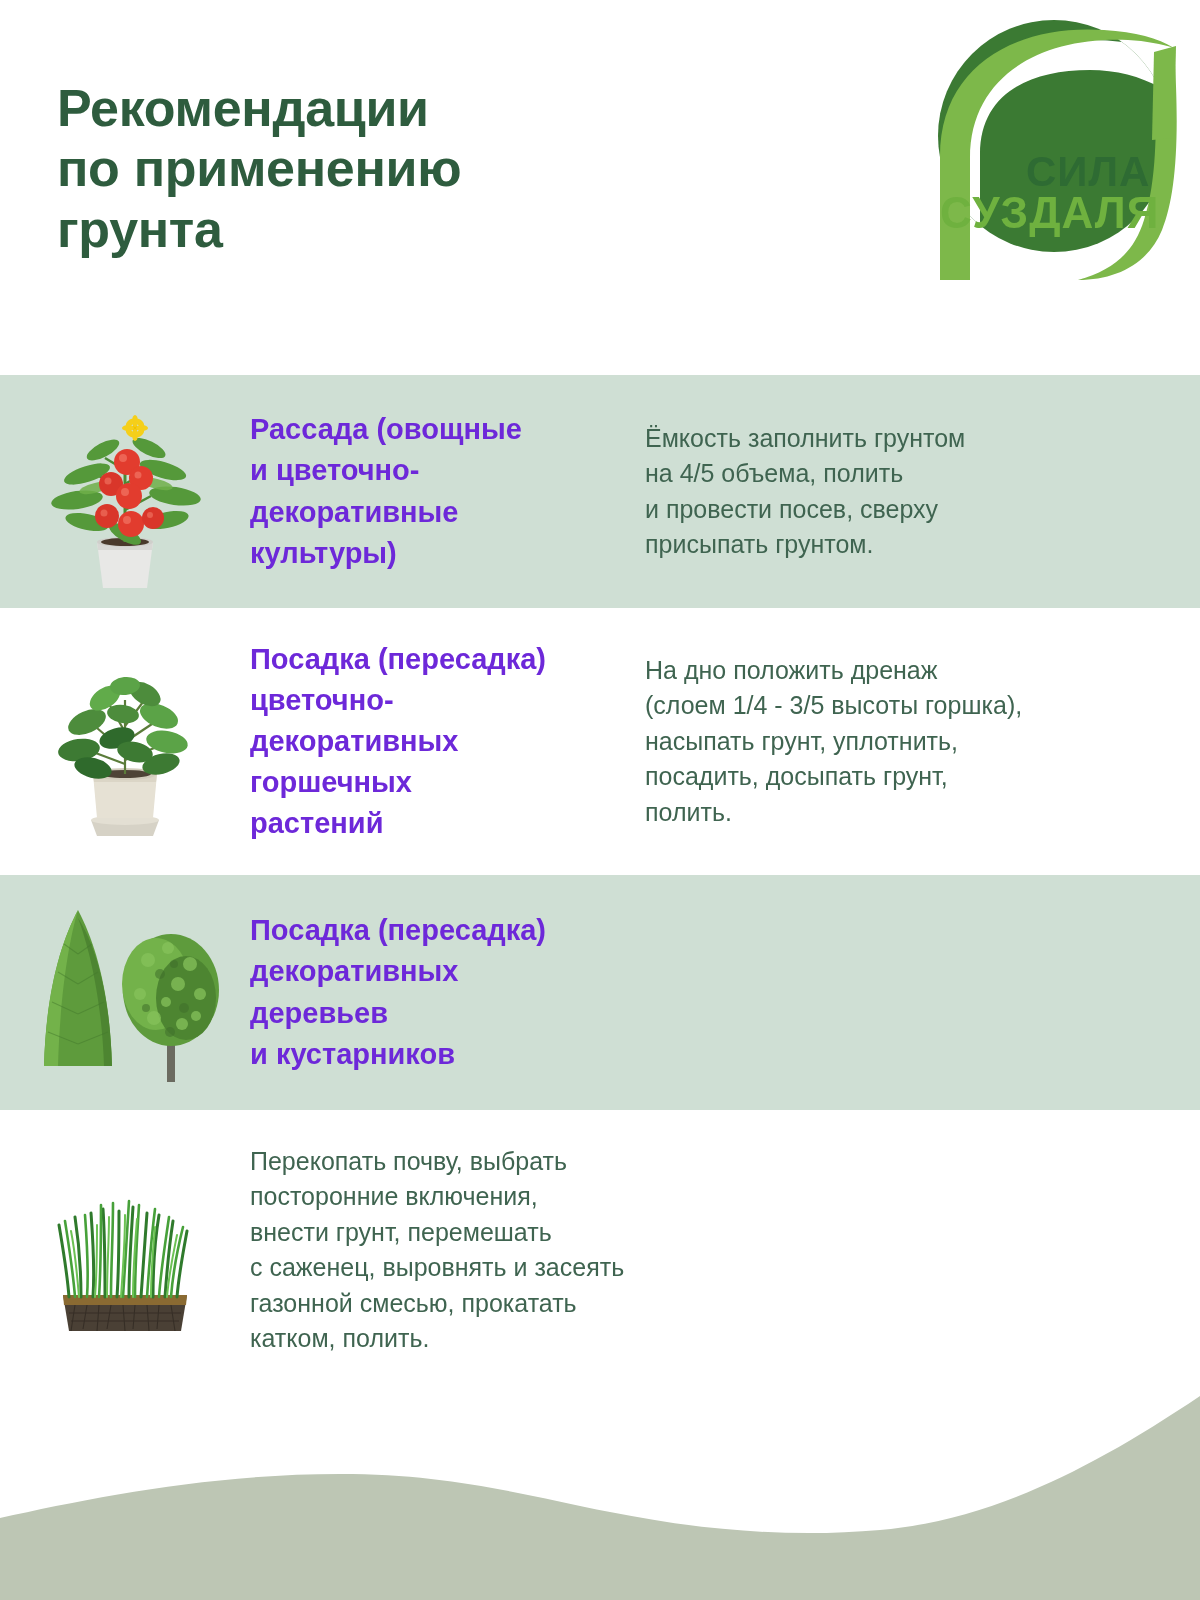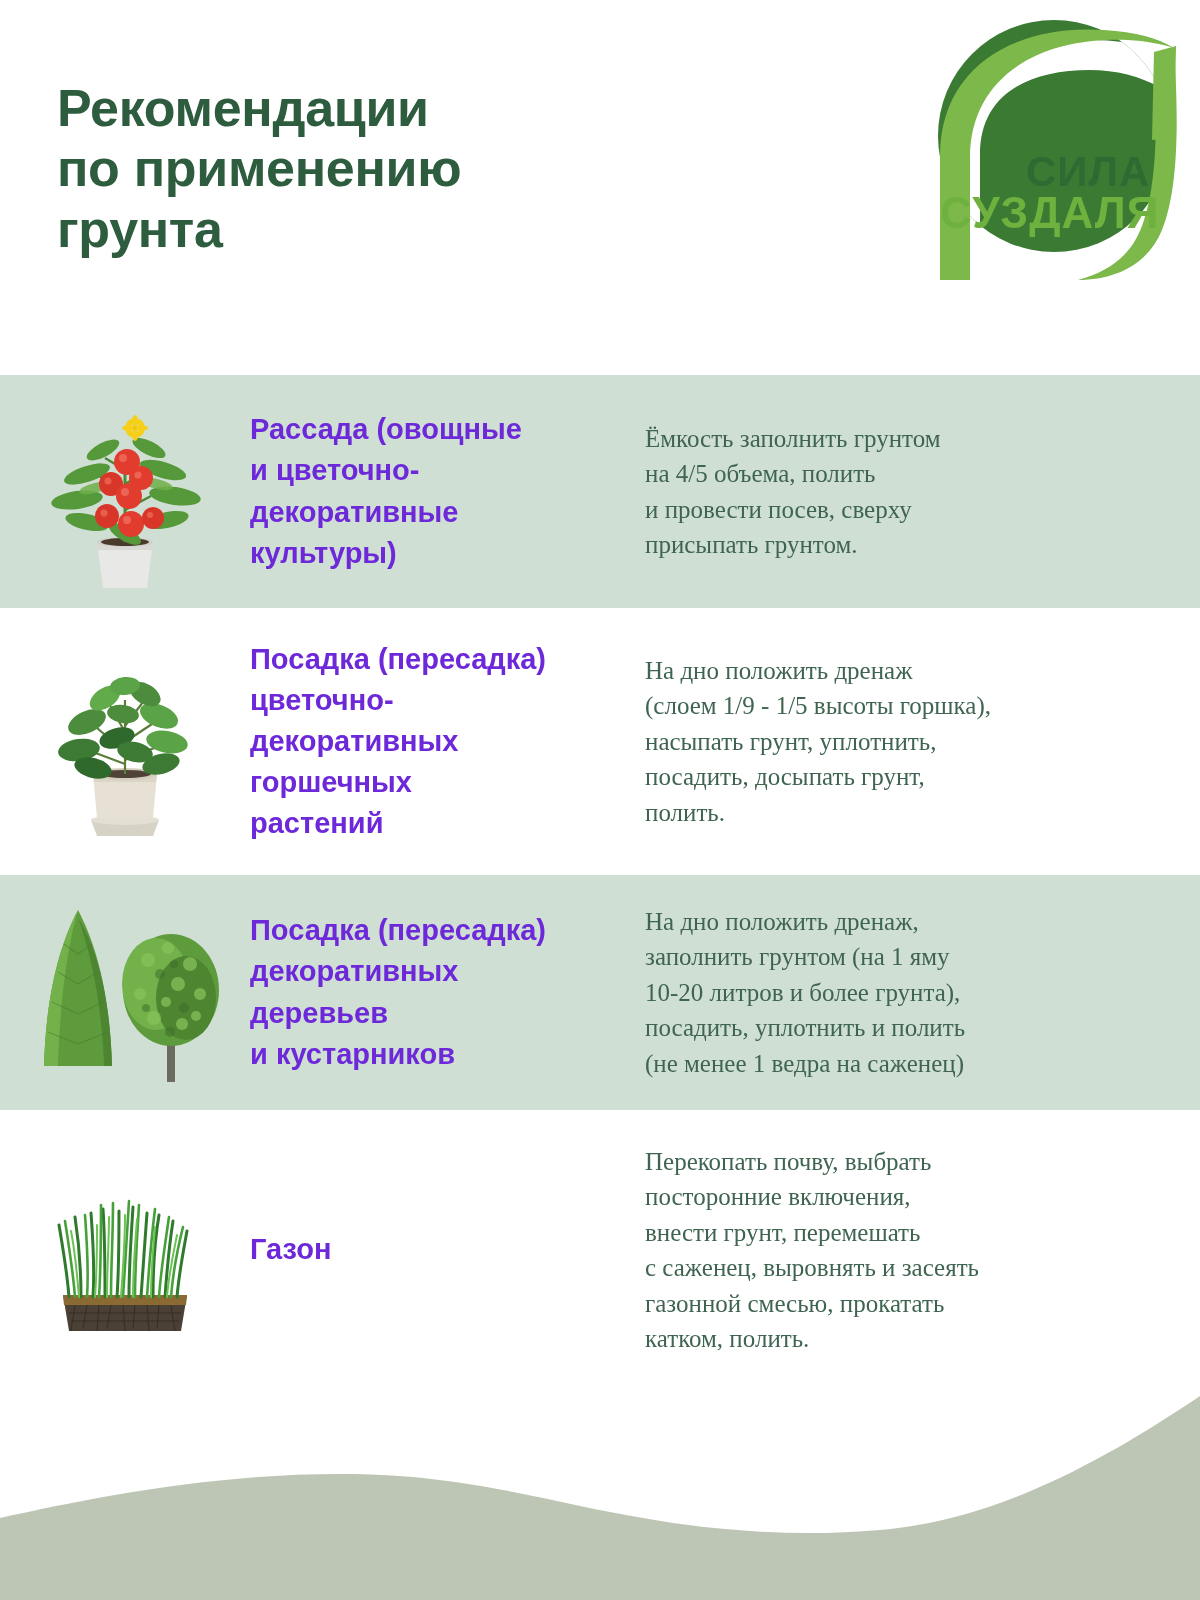--- a/index.html
+++ b/index.html
@@ -82,21 +82,20 @@
     white-space: pre-line;
   }
   .cell-desc {
     flex: 1 1 auto;
     padding-right: 56px;
     font-size: 25px;
     line-height: 1.42;
     font-weight: 400;
     color: #3f6450;
     white-space: pre-line;
-    font-family: Liberation Serif, serif;
   }
 
   
   .row-1 { height: 233px; }
   .row-2 { height: 267px; }
   .row-3 { height: 235px; }
   .row-4 { height: 280px; }
 
   .art { display: block; }
 
@@ -276,21 +275,21 @@
             <ellipse cx="88" cy="72" rx="16" ry="9" transform="rotate(8 88 72)" fill="#4d8c3c"></ellipse>
           </g>
         </svg>
       </div>
       <div class="cell-title">Посадка (пересадка)
 цветочно-
 декоративных
 горшечных
 растений</div>
       <div class="cell-desc">На дно положить дренаж
-(слоем 1/9 - 1/5 высоты горшка),
+(слоем 1/4 - 3/5 высоты горшка),
 насыпать грунт, уплотнить,
 посадить, досыпать грунт,
 полить.</div>
     </div>
 
     <div class="row row-3 tint">
       <div class="cell-image">
         <svg class="art" width="210" height="190" viewBox="0 0 210 190">
 
           <g>
@@ -332,25 +331,20 @@
                 <circle cx="154" cy="66" r="4"></circle>
               <circle cx="150" cy="134" r="5"></circle>
             </g>
           </g>
         </svg>
       </div>
       <div class="cell-title">Посадка (пересадка)
 декоративных
 деревьев
 и кустарников</div>
-      <div class="cell-desc">На дно положить дренаж,
-заполнить грунтом (на 1 яму
-10-20 литров и более грунта),
-посадить, уплотнить и полить
-(не менее 1 ведра на саженец)</div>
     </div>
 
     <div class="row row-4 plain">
       <div class="cell-image">
         <svg class="art" width="180" height="190" viewBox="0 0 180 190">
 
           <path d="M28 140 L152 140 L146 176 L34 176 Z" fill="#4a4035"></path>
           <path d="M28 140 L152 140 L151 150 L29 150 Z" fill="#8a6a32"></path>
           <g stroke="#2e2720" stroke-width="1.1" opacity="0.7" fill="none">
             <path d="M40 150 L36 176 M52 150 L48 174 M64 150 L62 176 M76 150 L72 174
@@ -388,21 +382,20 @@
               <path d="M60 142 C62 116, 62 94, 62 70"></path>
               <path d="M72 142 C72 112, 74 88, 74 62"></path>
               <path d="M86 142 C88 112, 90 88, 90 60"></path>
               <path d="M98 142 C98 114, 100 90, 102 64"></path>
               <path d="M116 142 C116 116, 118 94, 120 72"></path>
               <path d="M132 142 C134 118, 138 100, 142 80"></path>
             </g>
           </g>
         </svg>
       </div>
-      <div class="cell-title">Газон</div>
       <div class="cell-desc">Перекопать почву, выбрать
 посторонние включения,
 внести грунт, перемешать
 с саженец, выровнять и засеять
 газонной смесью, прокатать
 катком, полить.</div>
     </div>
 
   </div>
 

